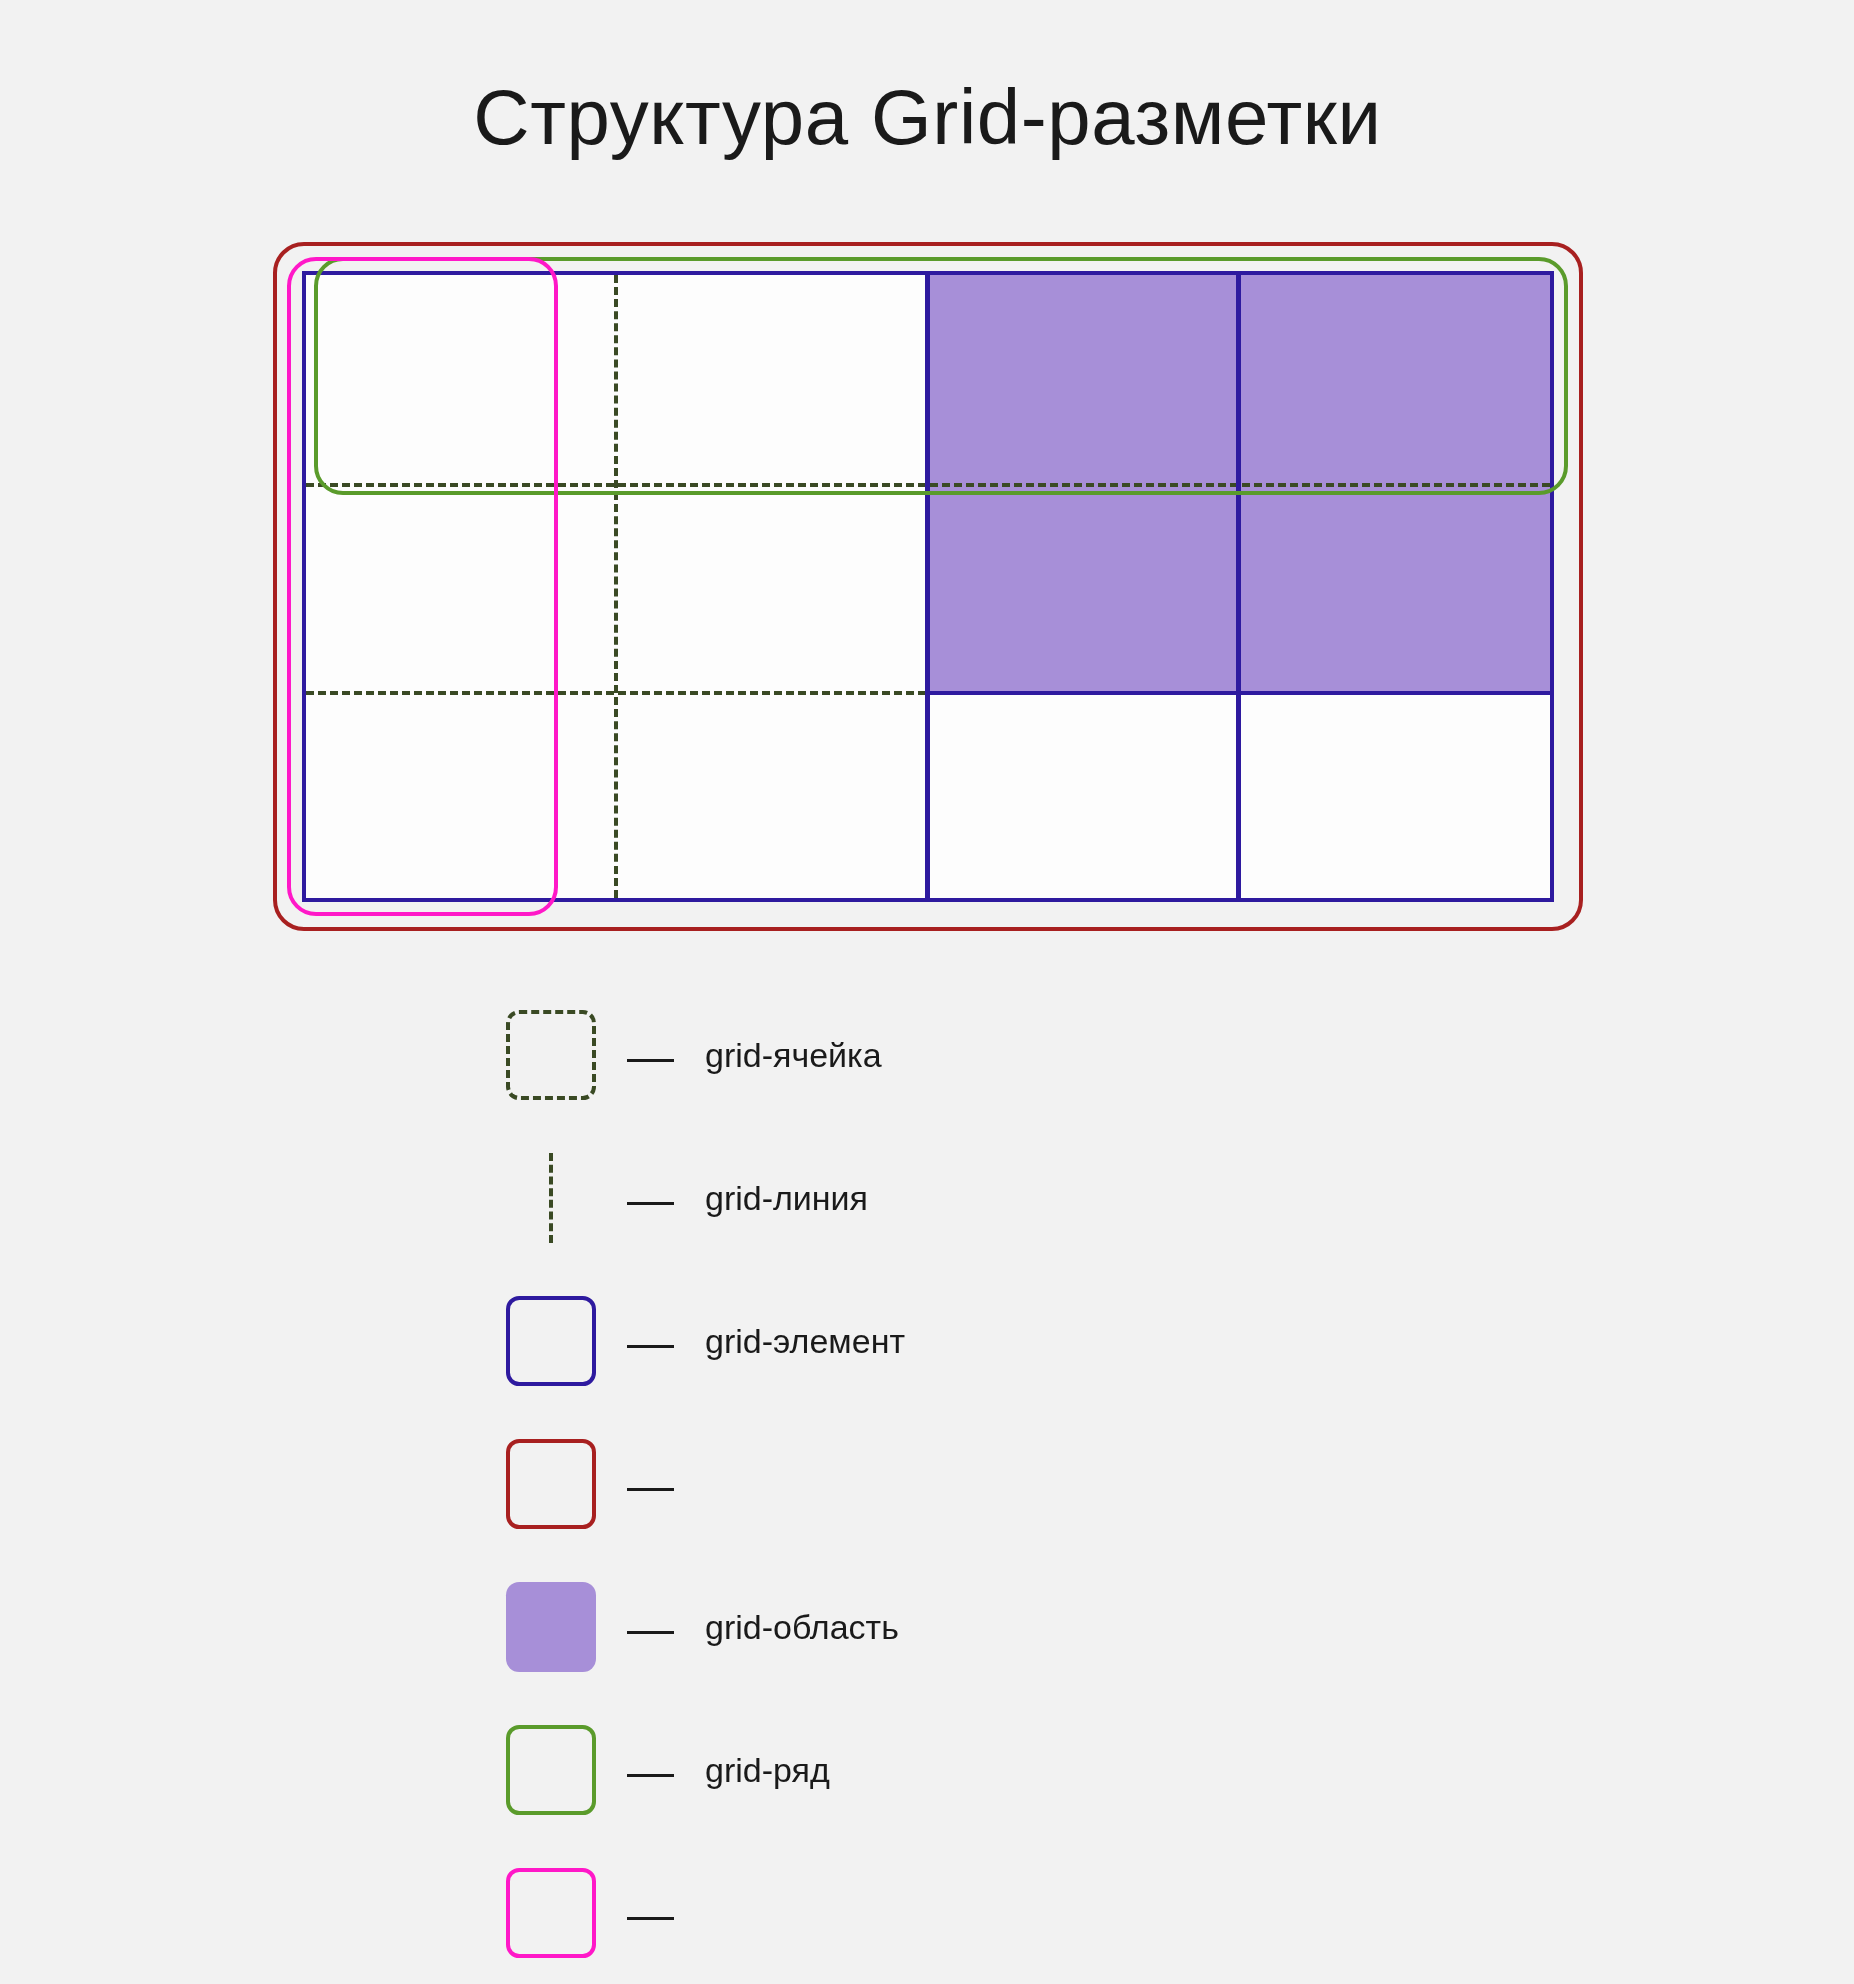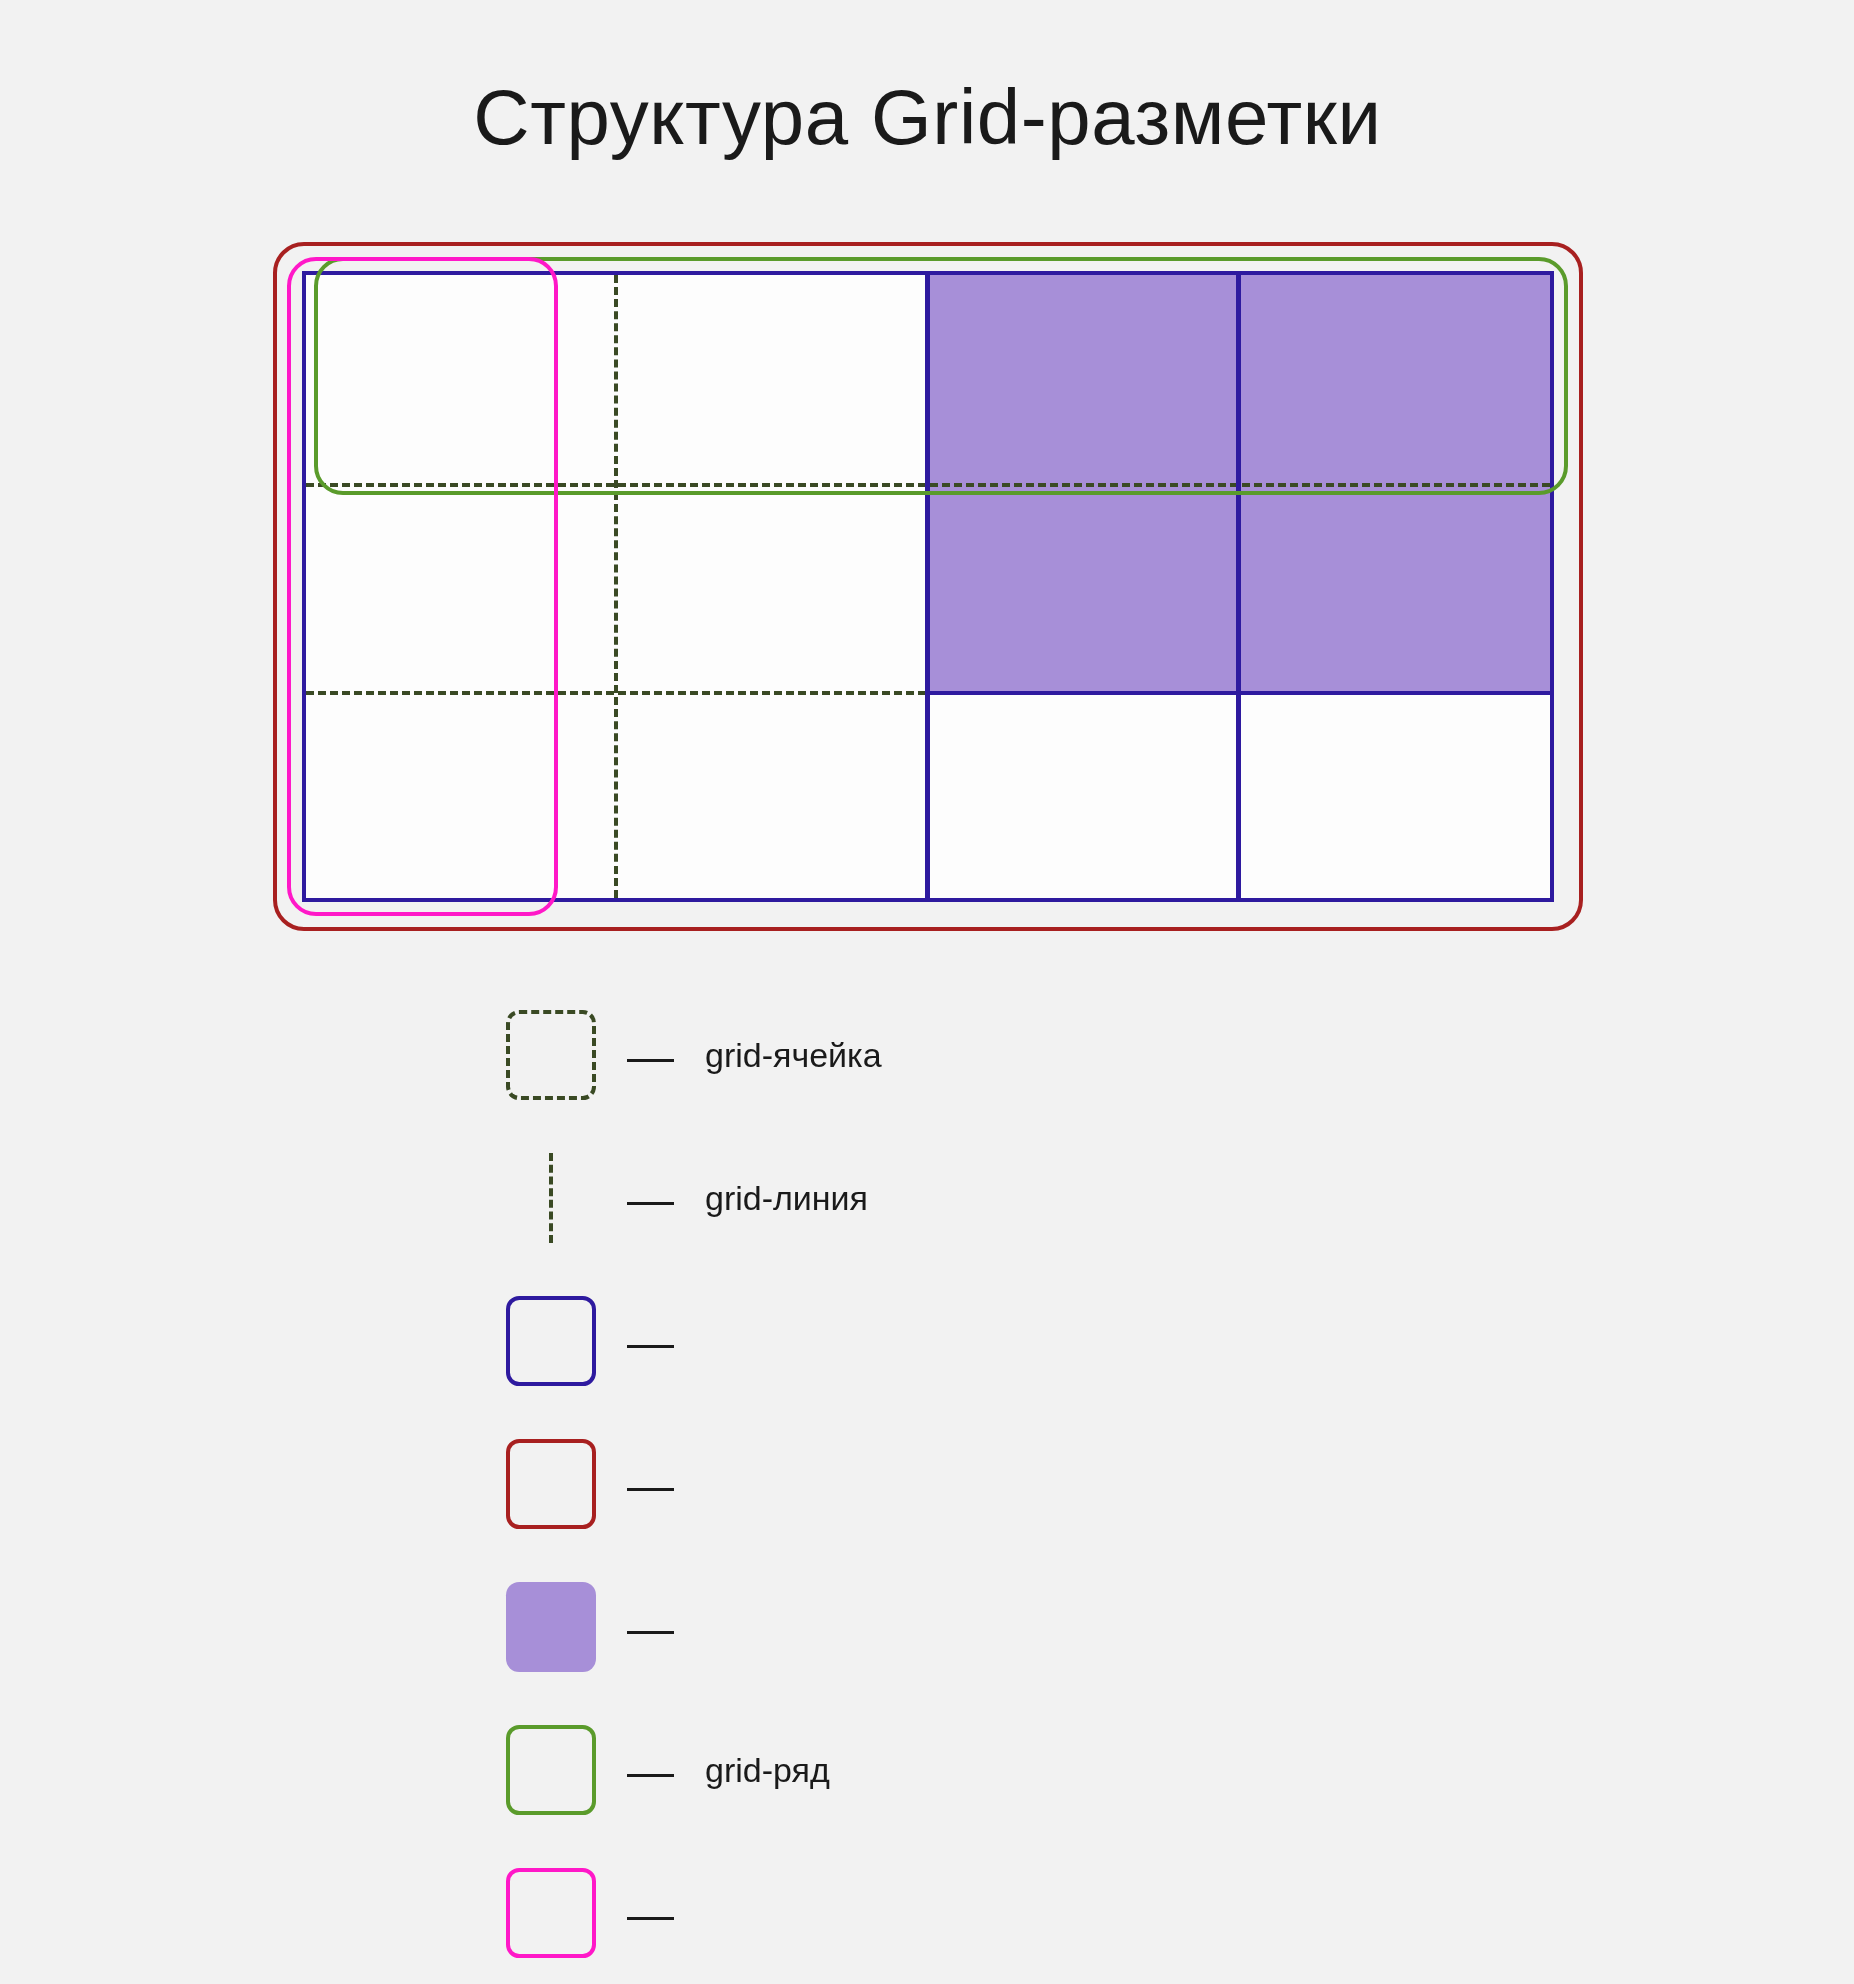--- a/index.html
+++ b/index.html
@@ -215,34 +215,36 @@
       </div>
     <span class="dash">—</span>
     <span class="label">grid-линия</span>
   </div>
 
   <div class="legend-row">
     <div class="icon-box">
         <div class="element-icon"></div>
       </div>
     <span class="dash">—</span>
+    <span class="label">grid-элемент</span>
   </div>
 
   <div class="legend-row">
     <div class="icon-box">
         <div class="container-icon"></div>
       </div>
     <span class="dash">—</span>
   </div>
 
   <div class="legend-row">
     <div class="icon-box">
         <div class="area-icon"></div>
       </div>
     <span class="dash">—</span>
+    <span class="label">grid-область</span>
   </div>
 
   <div class="legend-row">
     <div class="icon-box">
         <div class="row-icon"></div>
       </div>
     <span class="dash">—</span>
     <span class="label">grid-ряд</span>
   </div>
 

